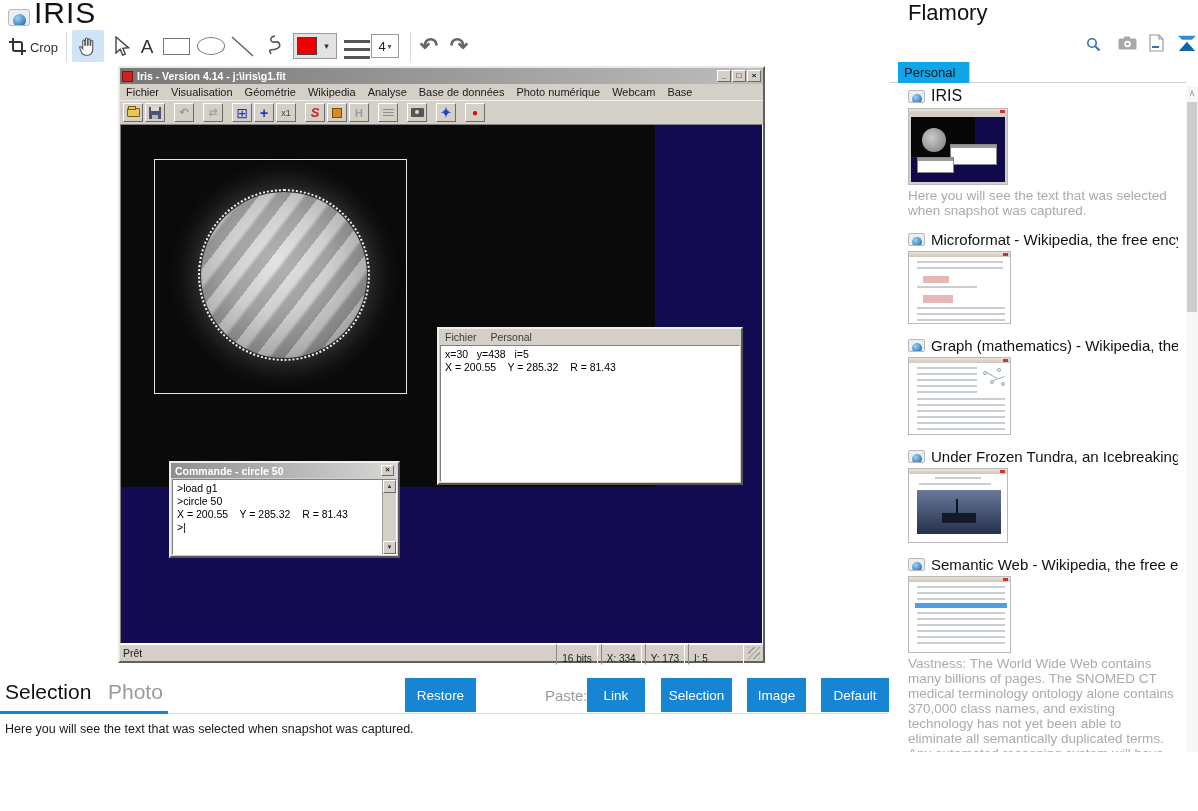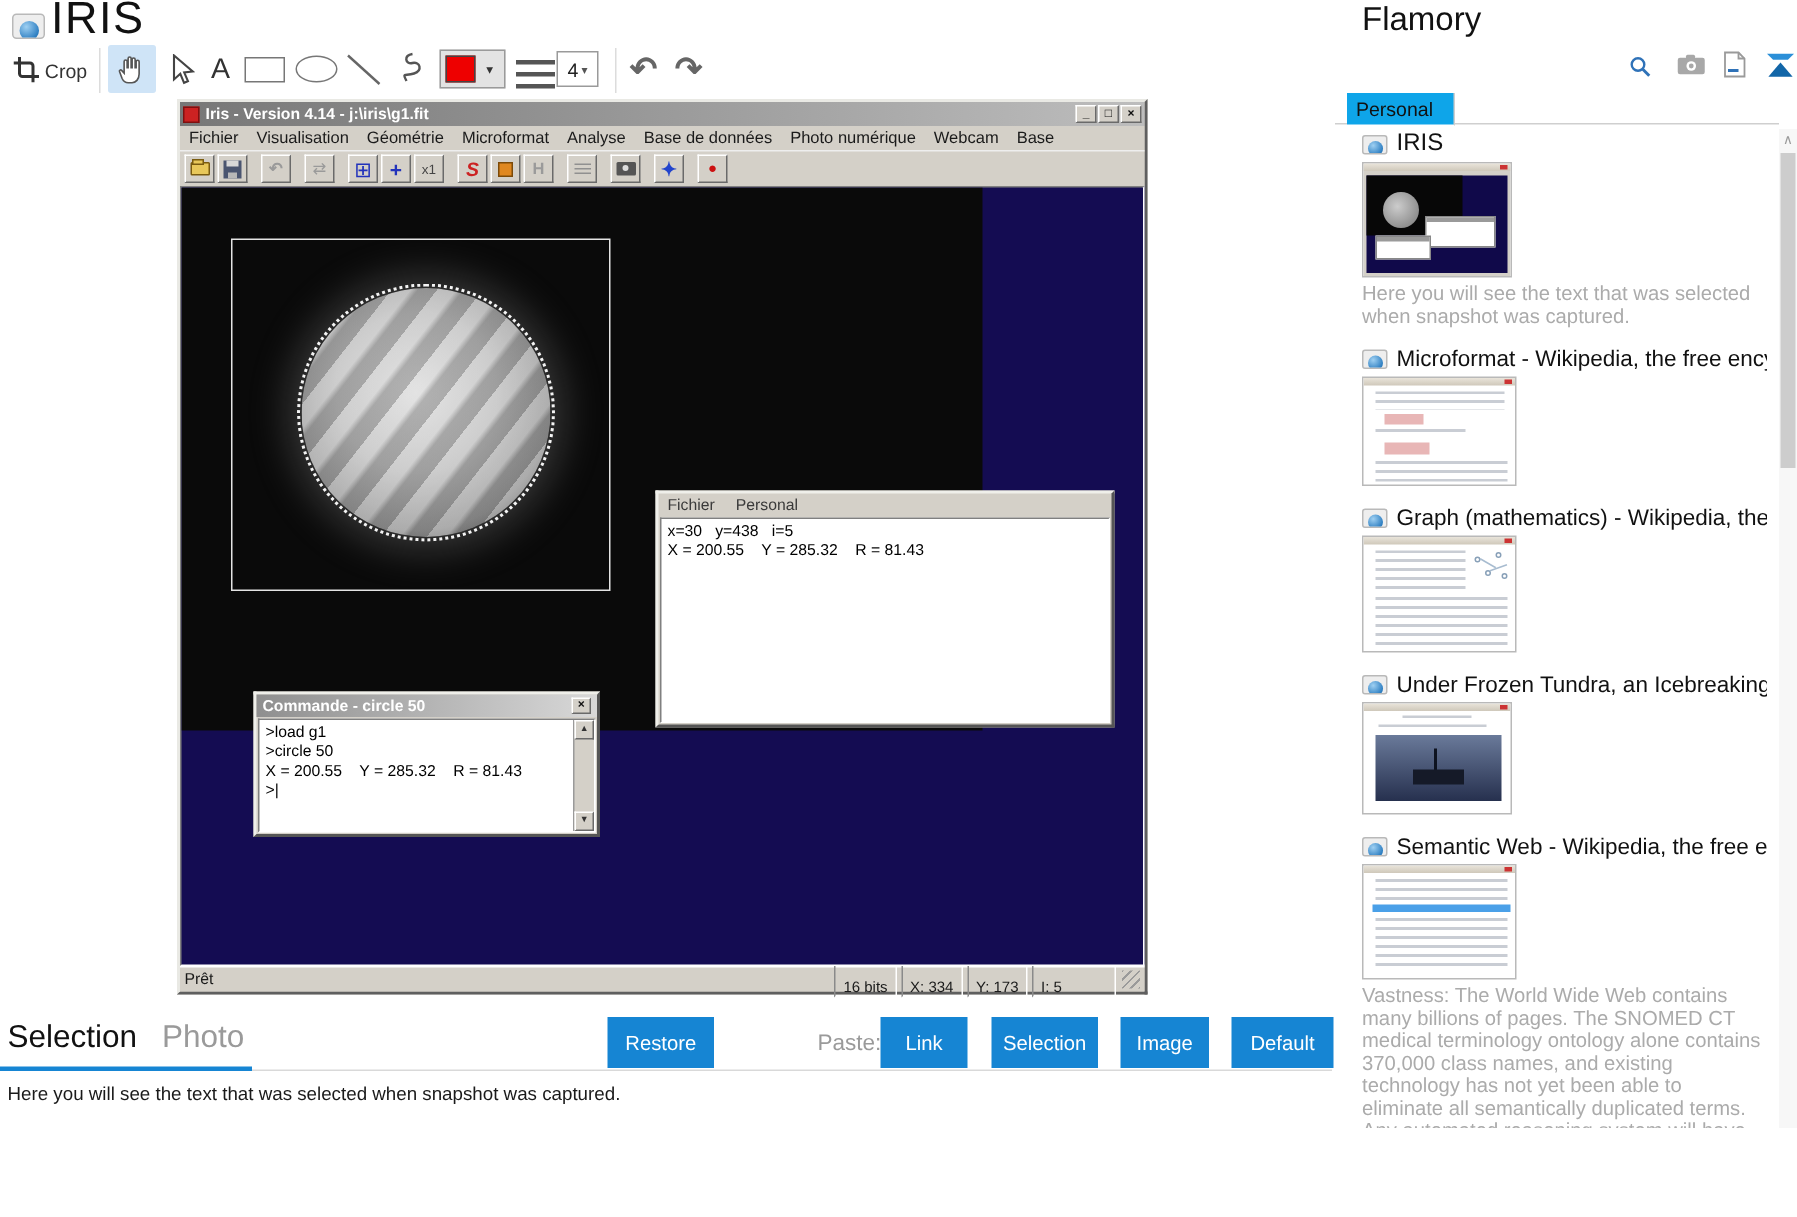--- a/index.html
+++ b/index.html
@@ -229,21 +229,21 @@
           <div class="wbtn">_</div>
           <div class="wbtn">□</div>
           <div class="wbtn">×</div>
         </div>
       </div>
 
       <div class="iris-menubar">
         <span>Fichier</span>
         <span>Visualisation</span>
         <span>Géométrie</span>
-        <span>Microformat</span>
+        <span>Wikipedia</span>
         <span>Analyse</span>
         <span>Base de données</span>
         <span>Photo numérique</span>
         <span>Webcam</span>
         <span>Base</span>
       </div>
 
       <div class="iris-toolbar">
         <div class="ibtn">
             <div class="ico-folder"></div>

